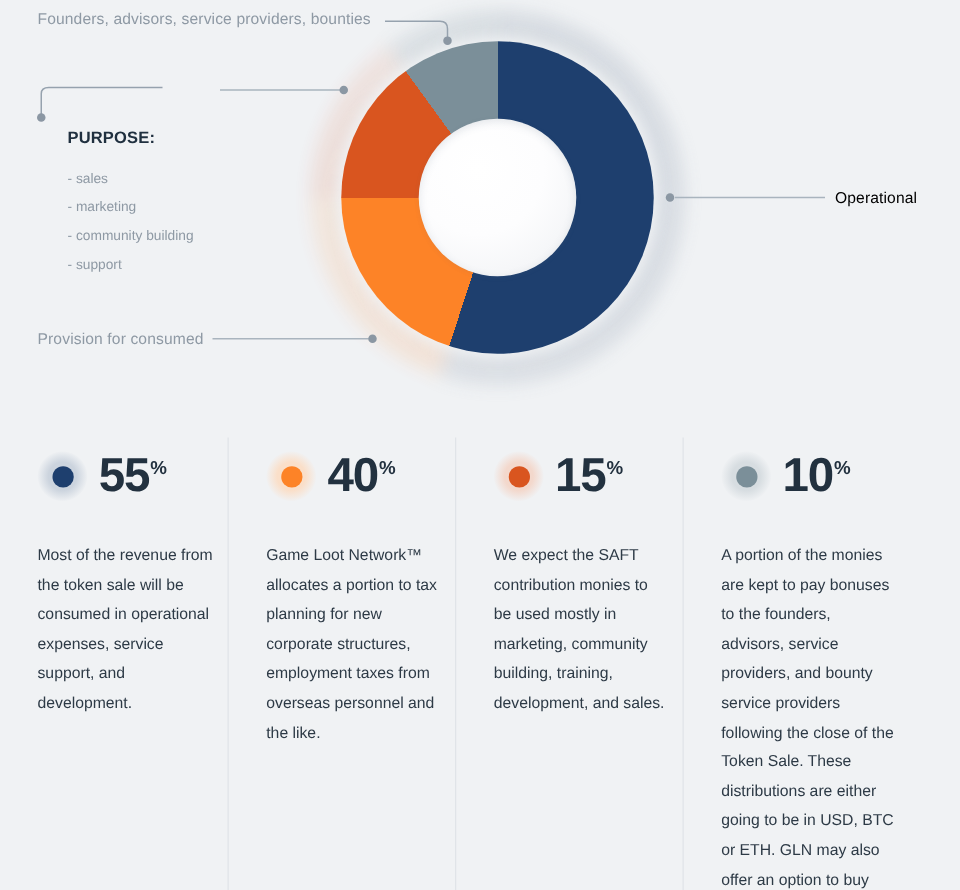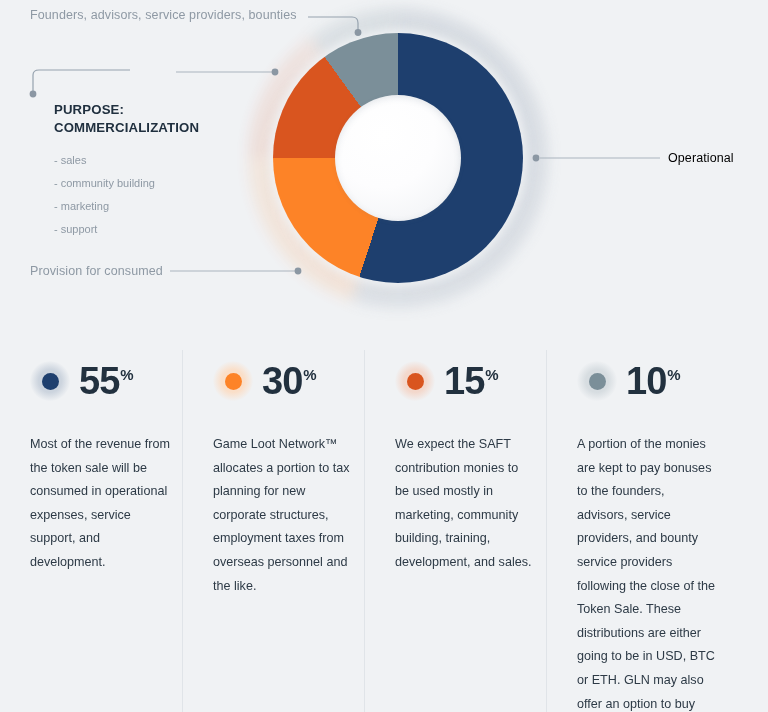--- a/index.html
+++ b/index.html
@@ -177,26 +177,25 @@
     <circle class="lead-dot" cx="536" cy="158" r="3.4"></circle>
   </svg>
 
   <div class="lbl lbl-top">Founders, advisors, service providers, bounties</div>
   <div class="lbl lbl-tax">Provision for consumed</div>
   <div class="lbl lbl-op">Operational</div>
 
   <div class="purpose-block">
     <div class="purpose-title">
       <div>PURPOSE:</div>
-      <div>COMMERCIALIZATION</div>
     </div>
     <div class="purpose-list" id="purpose-list">
         <div class="purpose-item">- sales</div>
+        <div class="purpose-item">- marketing</div>
         <div class="purpose-item">- community building</div>
-        <div class="purpose-item">- marketing</div>
         <div class="purpose-item">- support</div>
       </div>
   </div>
 </div>
 
 <div class="legend-row" id="legend-row">
     <div class="legend-col">
       <div class="legend-head">
         <span class="dot-outer" style="background: radial-gradient(circle, rgb(204, 212, 222) 0%, rgb(204, 212, 222) 40%, rgba(240, 242, 244, 0) 72%);">
           <span class="dot-inner" style="background: rgb(30, 63, 110);"></span>
@@ -207,21 +206,21 @@
         </span>
       </div>
       <div class="legend-body">Most of the revenue from the token sale will be consumed in operational expenses, service support, and development.</div>
     </div>
     <div class="legend-col">
       <div class="legend-head">
         <span class="dot-outer" style="background: radial-gradient(circle, rgb(250, 223, 201) 0%, rgb(250, 223, 201) 40%, rgba(240, 242, 244, 0) 72%);">
           <span class="dot-inner" style="background: rgb(253, 131, 39);"></span>
         </span>
         <span class="pct">
-          <span>30</span>
+          <span>40</span>
           <span class="pct-sign">%</span>
         </span>
       </div>
       <div class="legend-body">Game Loot Network™ allocates a portion to tax planning for new corporate structures, employment taxes from overseas personnel and the like.</div>
     </div>
     <div class="legend-col">
       <div class="legend-head">
         <span class="dot-outer" style="background: radial-gradient(circle, rgb(243, 216, 204) 0%, rgb(243, 216, 204) 40%, rgba(240, 242, 244, 0) 72%);">
           <span class="dot-inner" style="background: rgb(217, 85, 31);"></span>
         </span>

